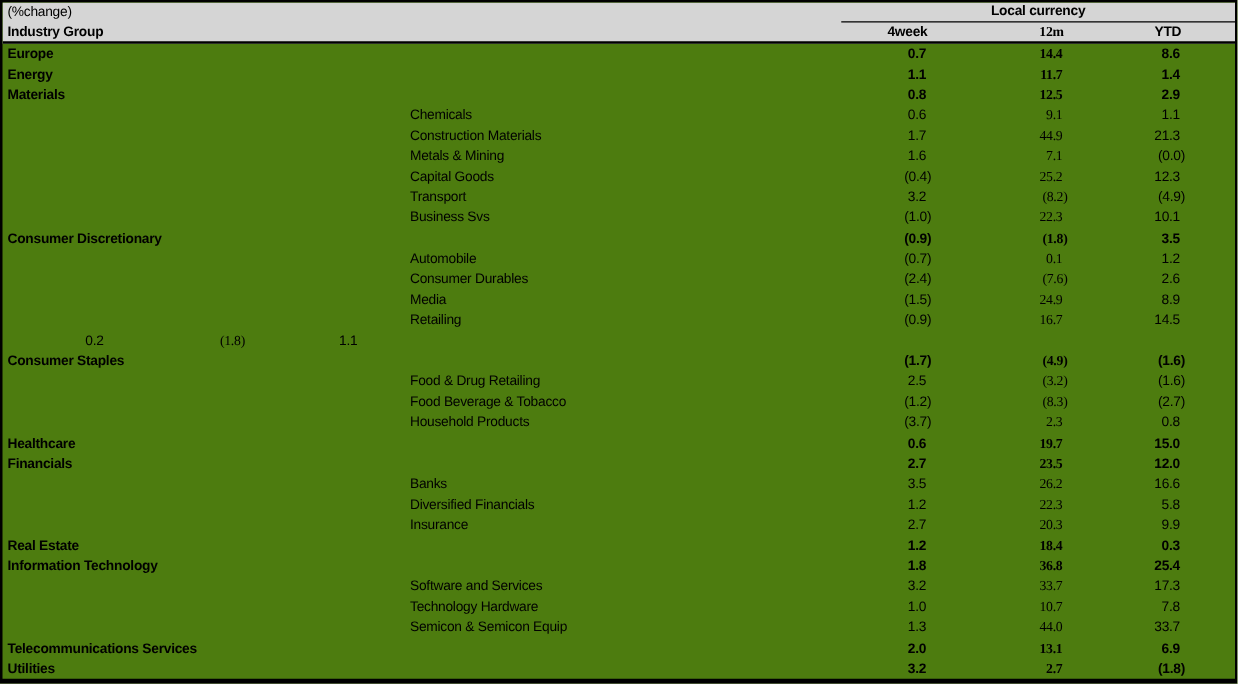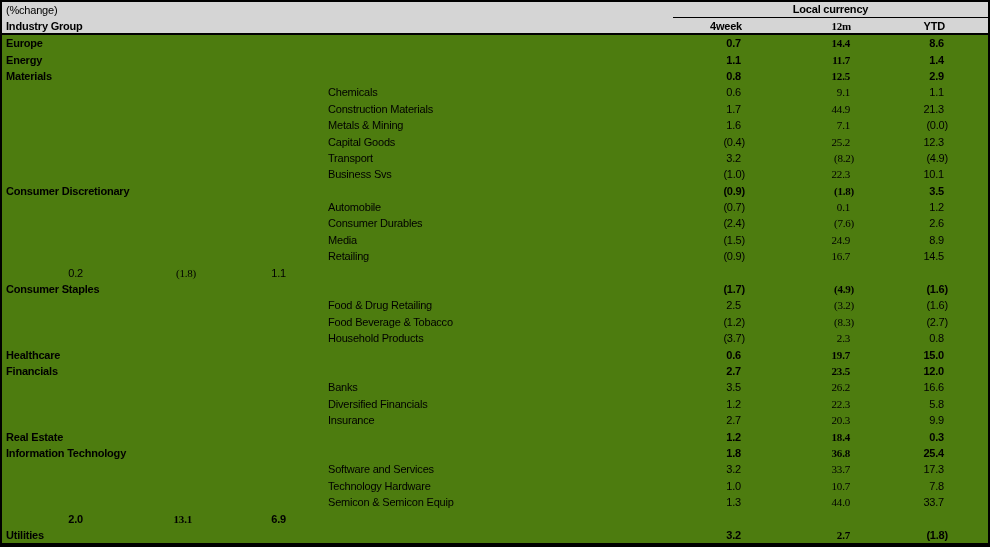--- a/index.html
+++ b/index.html
@@ -239,20 +239,21 @@
         <div class="num c2 np">10.7</div>
         <div class="num c3 np">7.8</div>
       </div>
       <div class="row sub">
         <div class="name">Semicon &amp; Semicon Equip</div>
         <div class="num c1 np">1.3</div>
         <div class="num c2 np">44.0</div>
         <div class="num c3 np">33.7</div>
       </div>
       <div class="row group">
+        <div class="name">Telecommunications Services</div>
         <div class="num c1 np">2.0</div>
         <div class="num c2 np">13.1</div>
         <div class="num c3 np">6.9</div>
       </div>
       <div class="row group">
         <div class="name">Utilities</div>
         <div class="num c1 np">3.2</div>
         <div class="num c2 np">2.7</div>
         <div class="num c3">(1.8)</div>
       </div>

